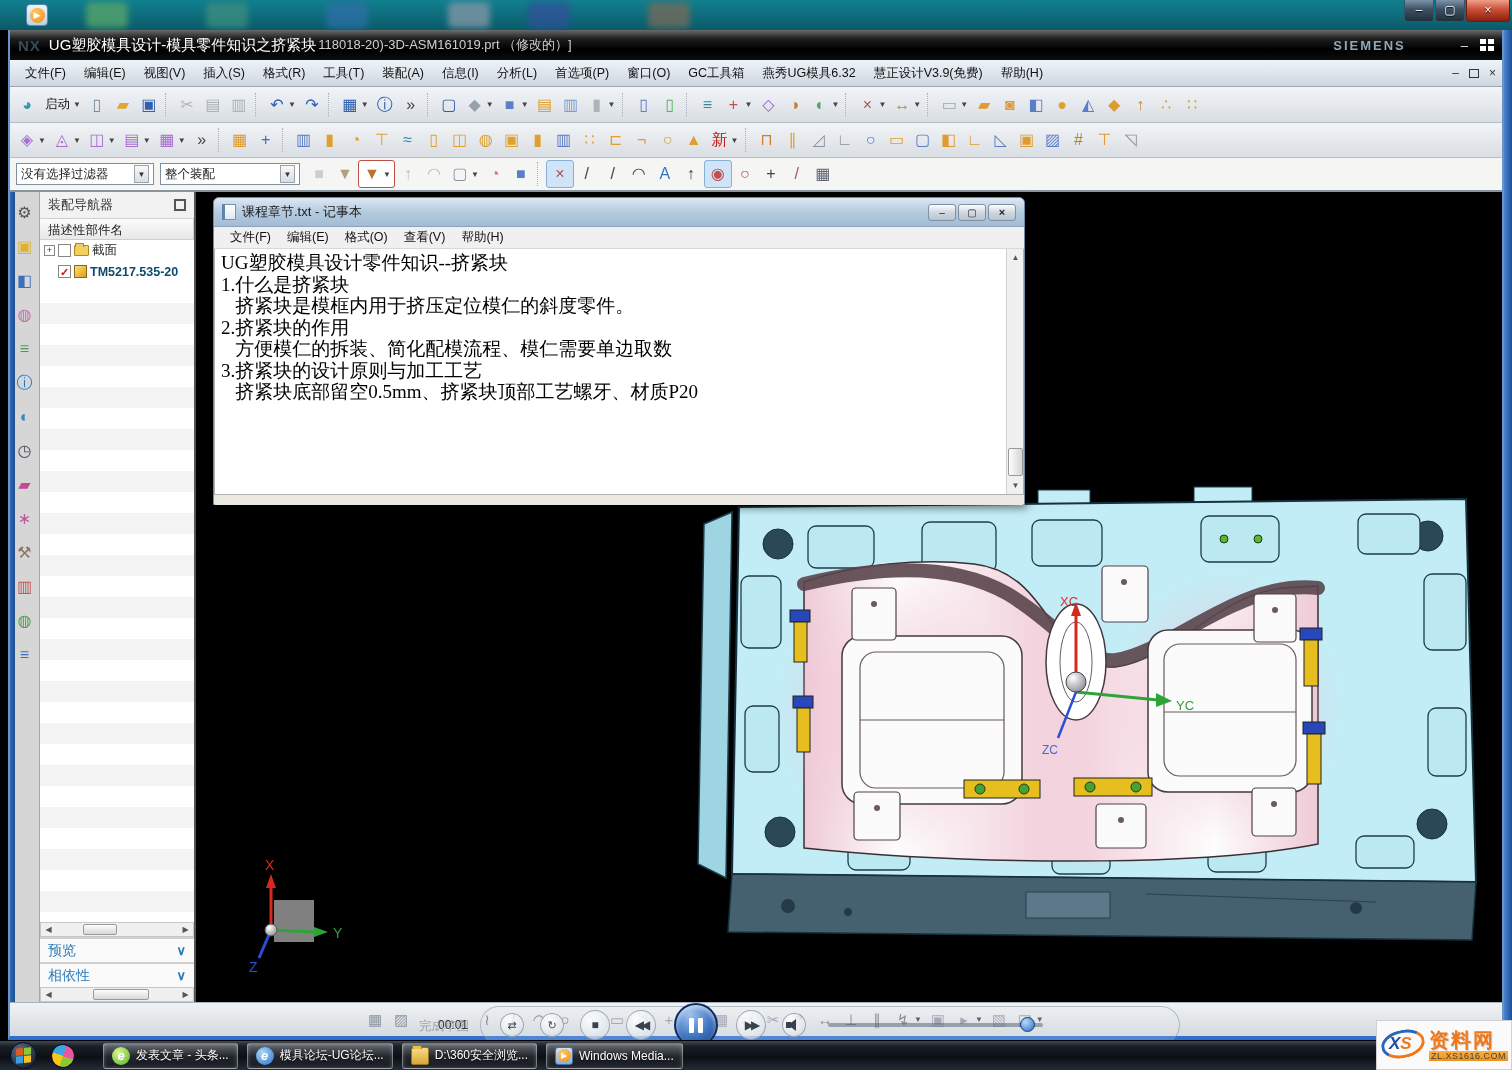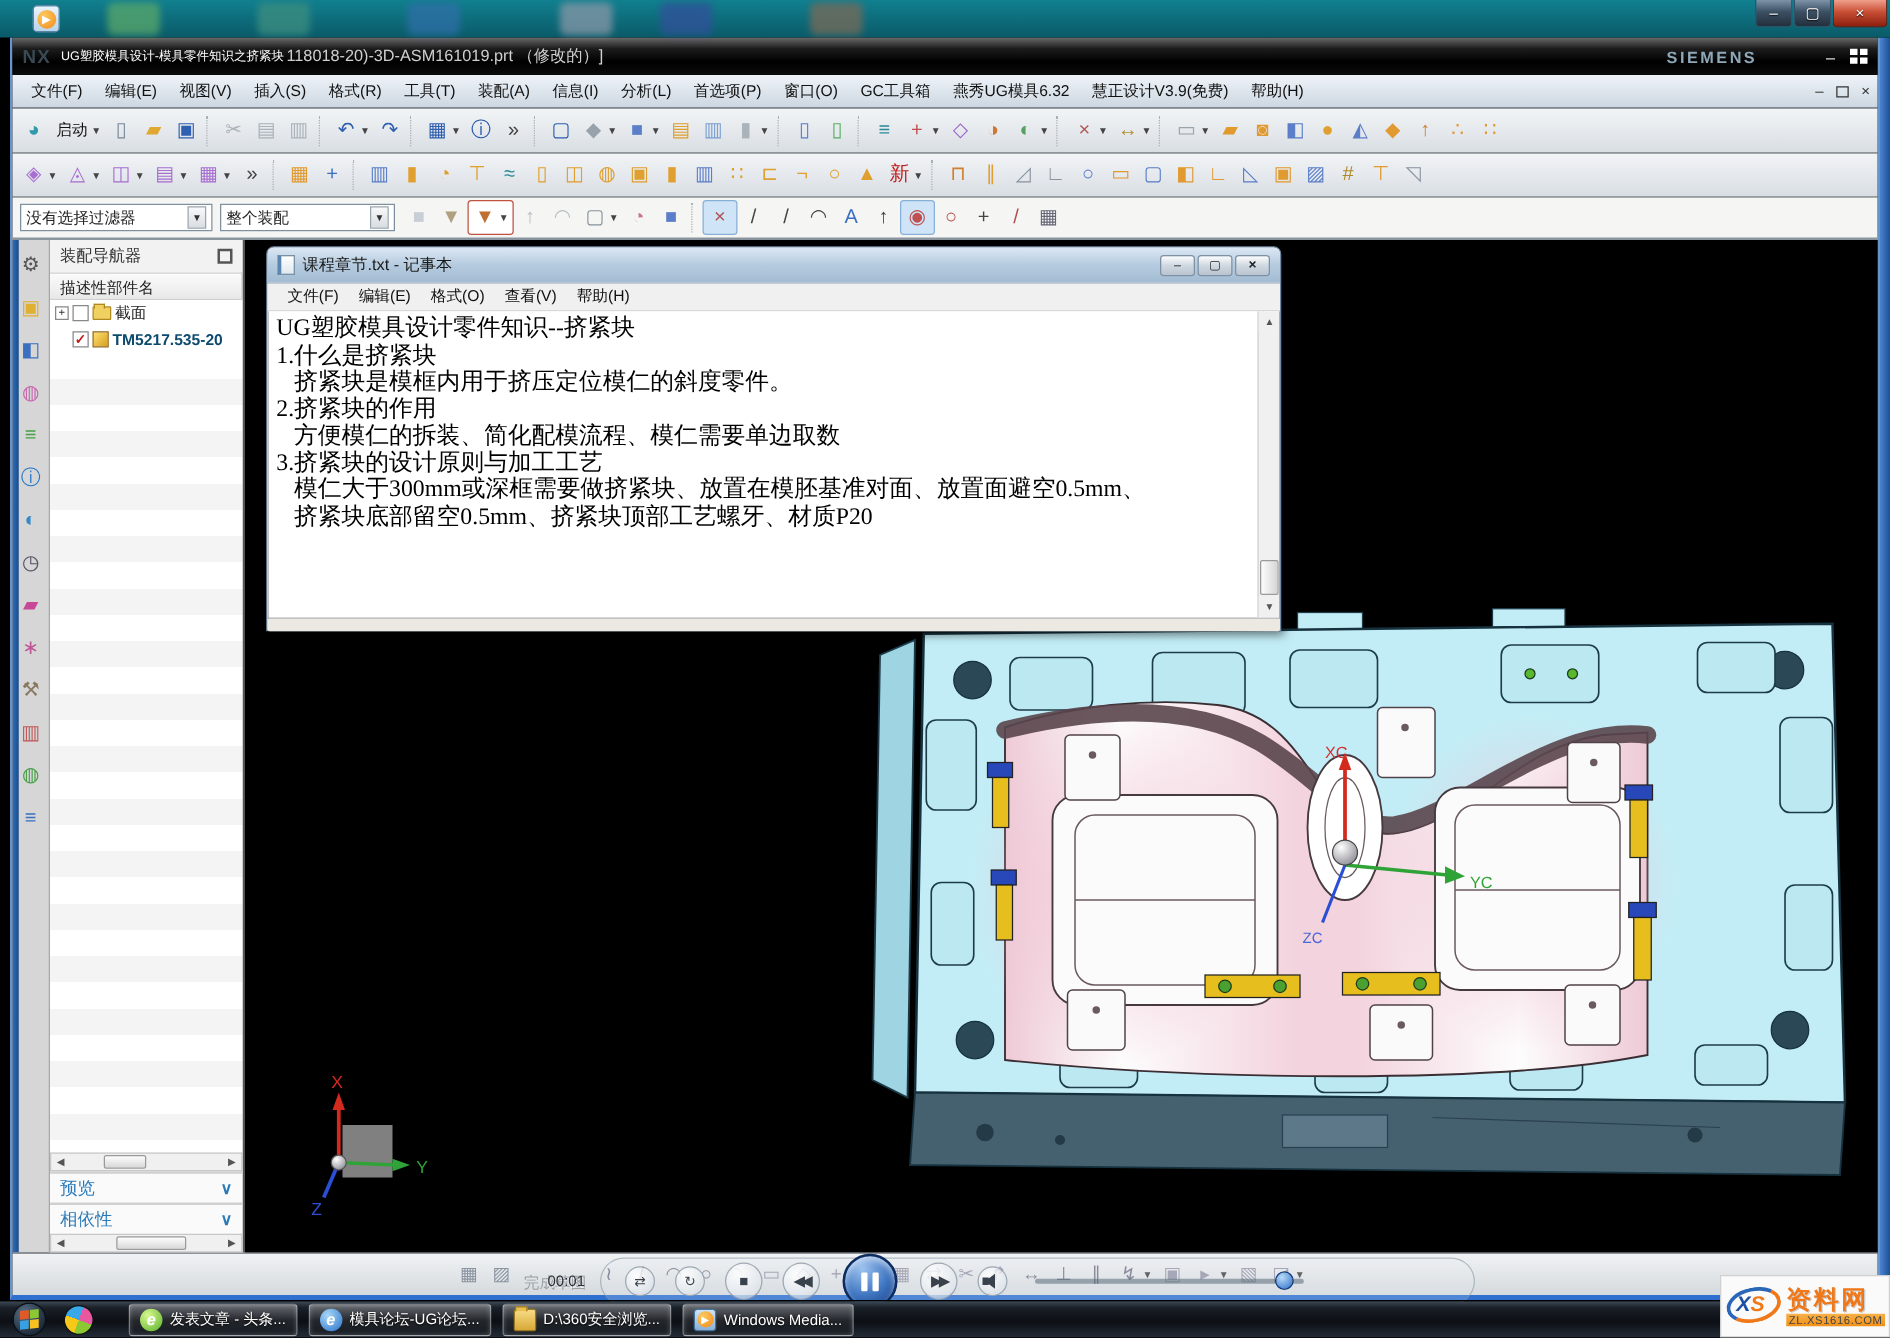--- a/index.html
+++ b/index.html
@@ -24,21 +24,21 @@
   #right-edge { position:absolute; left:1504px; top:30px; width:8px; height:1010px;
     background:linear-gradient(90deg,#4a84d0,#1d4f96); z-index:1; }
 
   
   #nx-window { position:absolute; left:8px; top:30px; width:1496px; height:1010px; z-index:1;
     border-left:2px solid #6a94c8; border-right:2px solid #6a94c8; border-bottom:4px solid #2f6fd0; background:#000; }
 
   .titlebar { height:30px; background:linear-gradient(#6a6a6a,#1c1c1c 30%,#000 65%,#0c0c0c);
     display:flex; align-items:center; padding:0 8px; color:#fff; }
   .nx-logo-text { color:#3a4a55; font-weight:bold; font-size:15px; margin-right:8px; letter-spacing:1px; }
-  .title-video { font-size:10px; color:#fff; white-space:nowrap;text-align:right; }
+  .title-video { font-size:15px; color:#fff; white-space:nowrap;text-align:right; }
   .title-doc { font-size:13px; color:#cfcfcf; white-space:nowrap; margin-left:2px; }
   .title-spacer { flex:1; }
   .siemens { color:#8fa8b8; font-weight:bold; letter-spacing:2px; font-size:13px; margin-right:43px; }
   .tb-winbtn { color:#e8e8e8; font-size:13px; margin-left:12px; }
   .grid-glyph { display:inline-block; width:14px; height:12px;
     background:
       linear-gradient(#fff,#fff) 0 0/6px 5px no-repeat,
       linear-gradient(#fff,#fff) 8px 0/6px 5px no-repeat,
       linear-gradient(#fff,#fff) 0 7px/6px 5px no-repeat,
       linear-gradient(#fff,#fff) 8px 7px/6px 5px no-repeat; }
@@ -511,21 +511,21 @@
       </span>
       <span class="tb-btn">
         <span class="tb-glyph" style="color: rgb(224, 154, 48);">⊤</span>
       </span>
       <span class="tb-btn">
         <span class="tb-glyph" style="color: rgb(138, 148, 160);">◹</span>
       </span>
     </div>
 
   <div id="selbar">
-    <span class="dropdown" style="width:154px">
+    <span class="dropdown" style="width:138px">
       <span>没有选择过滤器</span>
       <span class="dd-arrow">▼</span>
     </span>
     <span class="dropdown" style="width:140px">
       <span>整个装配</span>
       <span class="dd-arrow">▼</span>
     </span>
     <span style="display:inline-flex;align-items:center">
         <span class="tb-btn">
           <span class="tb-glyph" style="color: rgb(200, 206, 214);">■</span>
@@ -977,21 +977,20 @@
   <div class="np-body">
     <div class="np-text">
       <div class="np-line">UG塑胶模具设计零件知识--挤紧块</div>
       <div class="np-line">1.什么是挤紧块</div>
       <div class="np-line">   挤紧块是模框内用于挤压定位模仁的斜度零件。</div>
       <div class="np-line"></div>
       <div class="np-line">2.挤紧块的作用</div>
       <div class="np-line">   方便模仁的拆装、简化配模流程、模仁需要单边取数</div>
       <div class="np-line"></div>
       <div class="np-line">3.挤紧块的设计原则与加工工艺</div>
-      <div class="np-line">   模仁大于300mm或深框需要做挤紧块、放置在模胚基准对面、放置面避空0.5mm、</div>
       <div class="np-line">   挤紧块底部留空0.5mm、挤紧块顶部工艺螺牙、材质P20</div>
     </div>
     <div class="np-scroll">
       <span class="sarr" style="top:0">▲</span>
       <span class="sthumb"></span>
       <span class="sarr" style="bottom:0">▼</span>
     </div>
   </div>
   <div class="np-foot"></div>
 </div>

